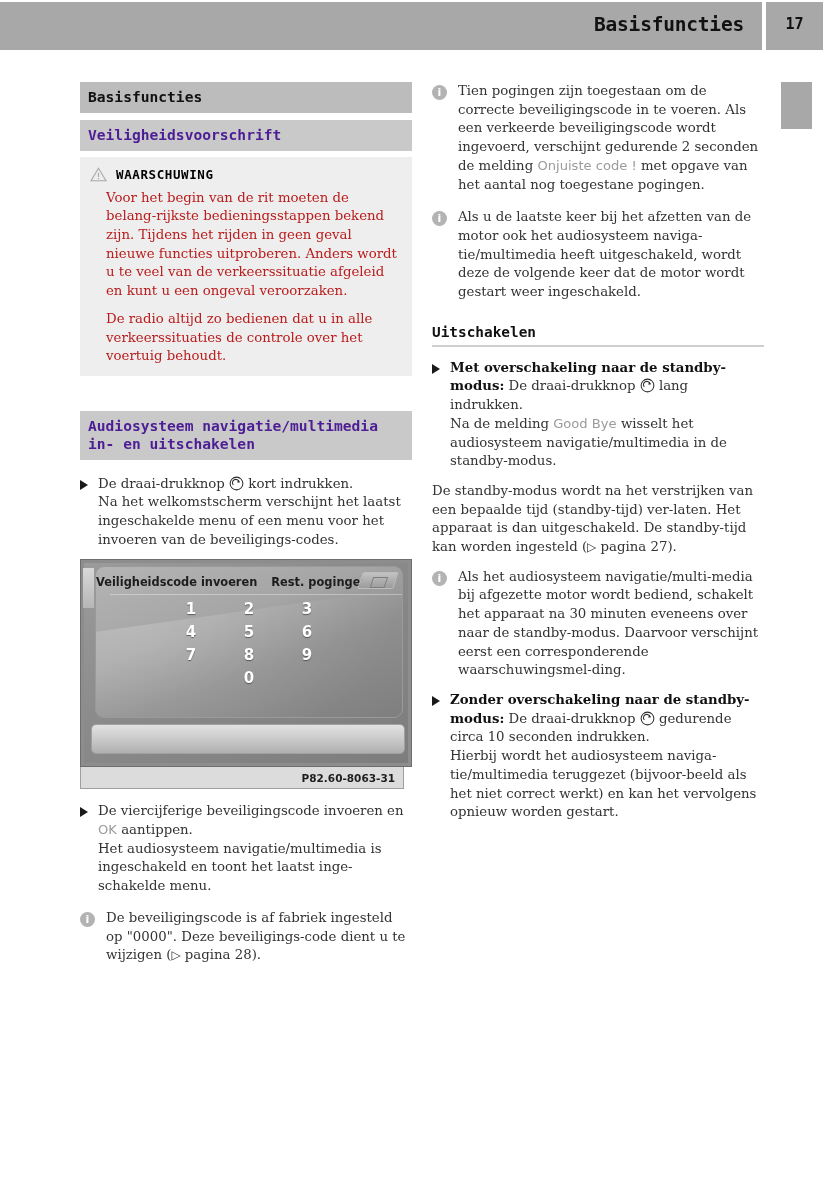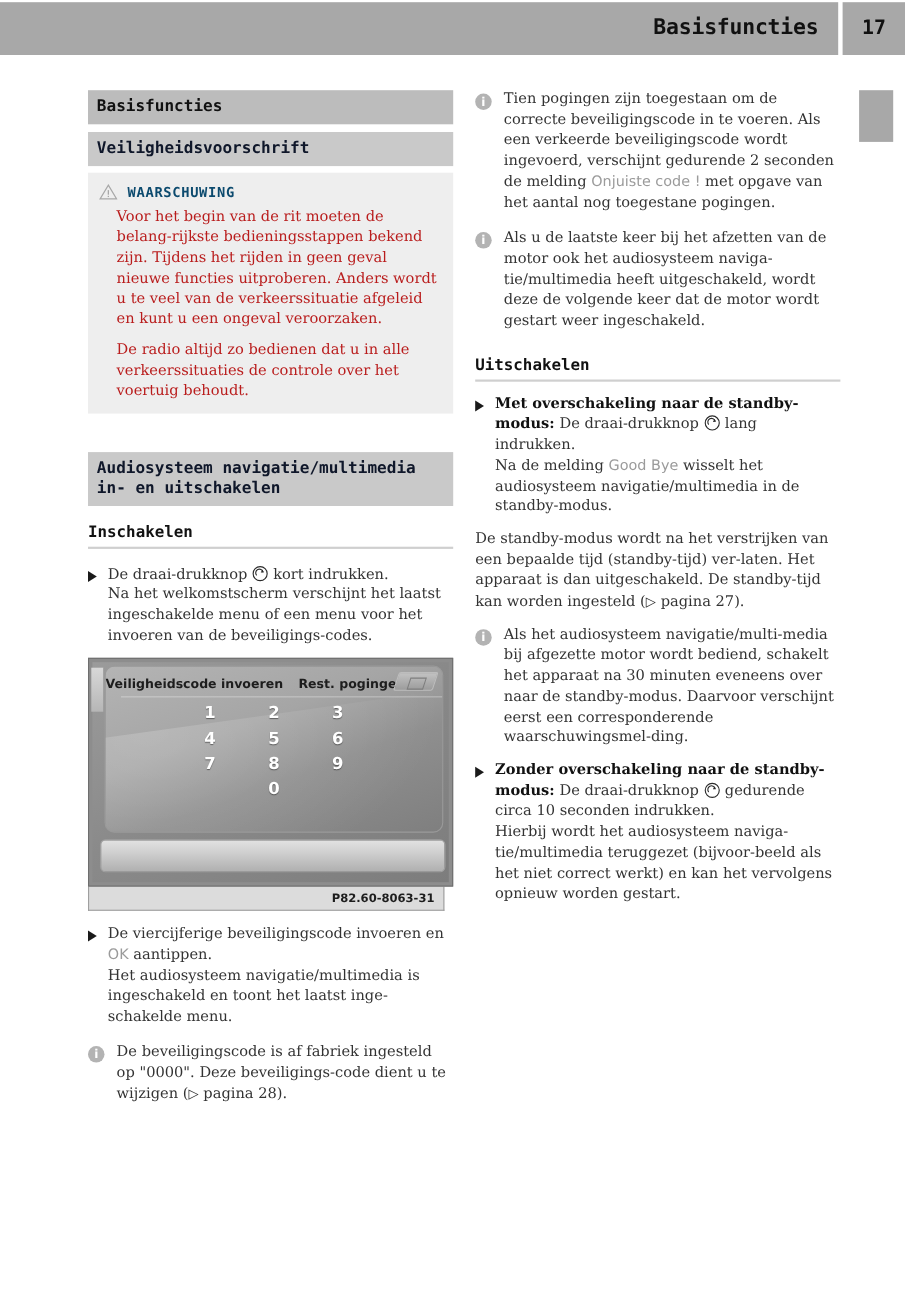--- a/index.html
+++ b/index.html
@@ -24,21 +24,21 @@
     font-family:"DejaVu Sans Mono", monospace;
     font-weight:bold; font-size:19.5px; color:#111; letter-spacing:-0.2px;
   }
   #header-page-box {
     position:absolute; left:766px; top:2px; width:57px; height:48px;
     background:#a8a8a8;
   }
   #header-page-num {
     position:absolute; left:0; top:13px; width:57px; text-align:center;
     font-family:"DejaVu Sans Mono", monospace;
-    font-weight:bold; font-size:18px; color:#111;
+    font-weight:bold; font-size:15px; color:#111;
   }
 
   
   #side-tab-block {
     position:absolute; left:781px; top:82px; width:31px; height:47px;
     background:#a8a8a8;
   }
 
   
   .col { position:absolute; top:82px; width:332px; }
@@ -48,21 +48,21 @@
   
   .h-chapter {
     background:#bcbcbc; padding:6px 8px 7px 8px;
     font-family:"DejaVu Sans Mono", monospace;
     font-weight:bold; font-size:14.6px; color:#111;
     line-height:1.22;
   }
   .h-section {
     background:#c9c9c9; padding:6px 8px 7px 8px;
     font-family:"DejaVu Sans Mono", monospace;
-    font-weight:bold; font-size:14.6px; color:#0f172a;
+    font-weight:bold; font-size:14.6px; color:#4c1d95;
     line-height:1.22; margin-top:7px;
   }
   .h-sub {
     font-family:"DejaVu Sans Mono", monospace;
     font-weight:bold; font-size:14.4px; color:#111;
     padding:0 0 5px 0; border-bottom:2px solid #cfcfcf;
     margin-top:16px;
   }
 
   
@@ -73,21 +73,21 @@
   }
 
   
   #warn-box { background:#eeeeee; padding:10px 10px 8px 10px; margin-top:6px; }
   #warn-head {
     display:flex; align-items:center; gap:9px;
     margin-bottom:7px;
   }
   #warn-label {
     font-family:"DejaVu Sans Mono", monospace;
-    font-size:12.5px; font-weight:bold; color:#0c4a6e; letter-spacing:0.6px;
+    font-size:12.5px; font-weight:bold; color:#000000; letter-spacing:0.6px;
   }
   .warn-tri { width:17px; height:15px; display:block; }
   #warn-box p { margin:0 0 9px 16px; color:#b91c1c; }
   #warn-box p:last-child { margin-bottom:2px; }
 
   
   .bullet { position:relative; padding-left:18px; margin-bottom:9px; }
   .bullet .tri {
     position:absolute; left:0; top:5px;
     width:0; height:0;
@@ -232,21 +232,20 @@
       <span id="warn-label">WAARSCHUWING</span>
     </div>
     <p>Voor het begin van de rit moeten de belang-rijkste bedieningsstappen bekend zijn. Tijdens het rijden in geen geval nieuwe functies uitproberen. Anders wordt u te veel van de verkeerssituatie afgeleid en kunt u een ongeval veroorzaken.</p>
     <p>De radio altijd zo bedienen dat u in alle verkeerssituaties de controle over het voertuig behoudt.</p>
   </div>
 
   <div style="height:28px"></div>
 
   <div class="h-section">Audiosysteem navigatie/multimedia in- en uitschakelen</div>
 
-  <div class="h-sub">Inschakelen</div>
 
   <div class="bullet" style="margin-top:15px">
     <span class="tri"></span>
     <p><span>De draai-drukknop</span>
       <svg class="knob" viewBox="0 0 16 16">
         <circle cx="8" cy="8" r="6.8" fill="none" stroke="#2b2b2b" stroke-width="1.1"></circle>
         <path d="M4.6 9.6 A3.6 3.6 0 1 1 10.8 6.4" fill="none" stroke="#2b2b2b" stroke-width="1.1"></path>
         <path d="M10.2 4.0 L11.6 6.9 L8.6 7.0 Z" fill="#2b2b2b"></path>
       </svg>
       <span>kort indrukken.</span><br>

